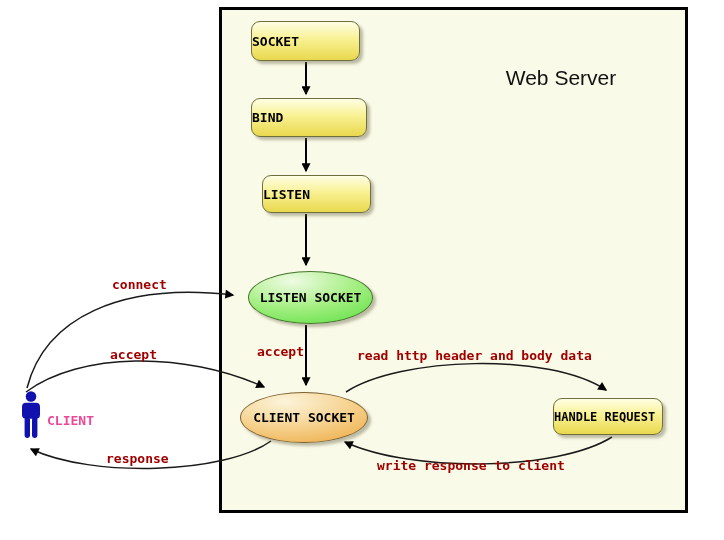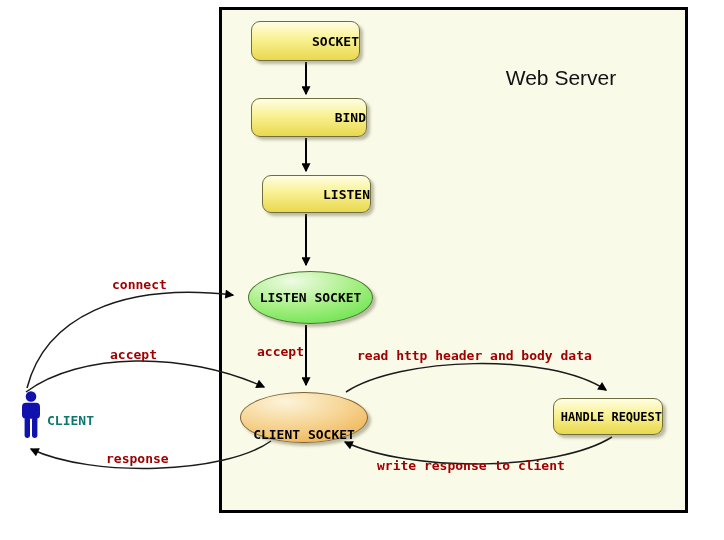--- a/index.html
+++ b/index.html
@@ -14,21 +14,21 @@
   .diagram-title{
     position:absolute;left:478px;top:64px;width:166px;height:28px;
     font-family:"Liberation Sans", sans-serif;font-weight:normal;font-size:21px;
     color:#111;text-align:center;line-height:28px;
   }
   .process{
     position:absolute;box-sizing:border-box;
     border:1.5px solid #6e6e3e;border-radius:9px;
     background:linear-gradient(180deg,#fefee4 0%,#f9f193 45%,#e9d84e 100%);
     box-shadow:3px 3px 3px rgba(110,110,85,0.45);
-    display:flex;align-items:center;justify-content:flex-end;
+    display:flex;align-items:center;justify-content:flex-start;
     font-weight:bold;font-size:13px;color:#000;letter-spacing:0px;white-space:nowrap;
   }
   #node-socket{left:251px;top:21px;width:109px;height:40px;}
   #node-bind{left:251px;top:98px;width:116px;height:39px;}
   #node-listen{left:262px;top:175px;width:109px;height:38px;}
   #node-handle-request{left:553px;top:398px;width:110px;height:37px;font-size:12px;}
   .ellipse{
     position:absolute;box-sizing:border-box;border-radius:50%;
     display:flex;align-items:center;justify-content:center;
     font-weight:bold;font-size:13px;color:#000;white-space:nowrap;
@@ -36,33 +36,32 @@
   }
   #node-listen-socket{
     left:248px;top:271px;width:125px;height:53px;
     border:1.5px solid #47752f;
     background:radial-gradient(ellipse 130% 130% at 35% 18%,#effbe3 0%,#a5ef83 40%,#52dd38 85%);
   }
   #node-client-socket{
     left:240px;top:392px;width:128px;height:51px;
     border:1.5px solid #7c6030;
     background:radial-gradient(ellipse 130% 130% at 35% 18%,#fcf4da 0%,#f6d28f 40%,#eca437 85%);
-    align-items:flex-end;
   }
   .edge-label{
     position:absolute;color:#a00000;font-weight:bold;font-size:13px;white-space:nowrap;
   }
   #label-connect{left:112px;top:277px;}
   #label-request{left:110px;top:347px;}
   #label-accept{left:257px;top:344px;}
   #label-read{left:357px;top:348px;}
   #label-write{left:377px;top:441px;margin-top:17px;}
   #label-response{left:106px;top:451px;}
   #actor-label{
-    position:absolute;left:47px;top:413px;color:#0f766e;font-weight:bold;font-size:13px;white-space:nowrap;
+    position:absolute;left:47px;top:413px;color:#ec4899;font-weight:bold;font-size:13px;white-space:nowrap;
   }
   #arrow-layer{position:absolute;left:0;top:0;}
 </style>
 </head>
 <body>
 
 <div id="canvas">
 
   <div id="webserver-box"></div>
 

